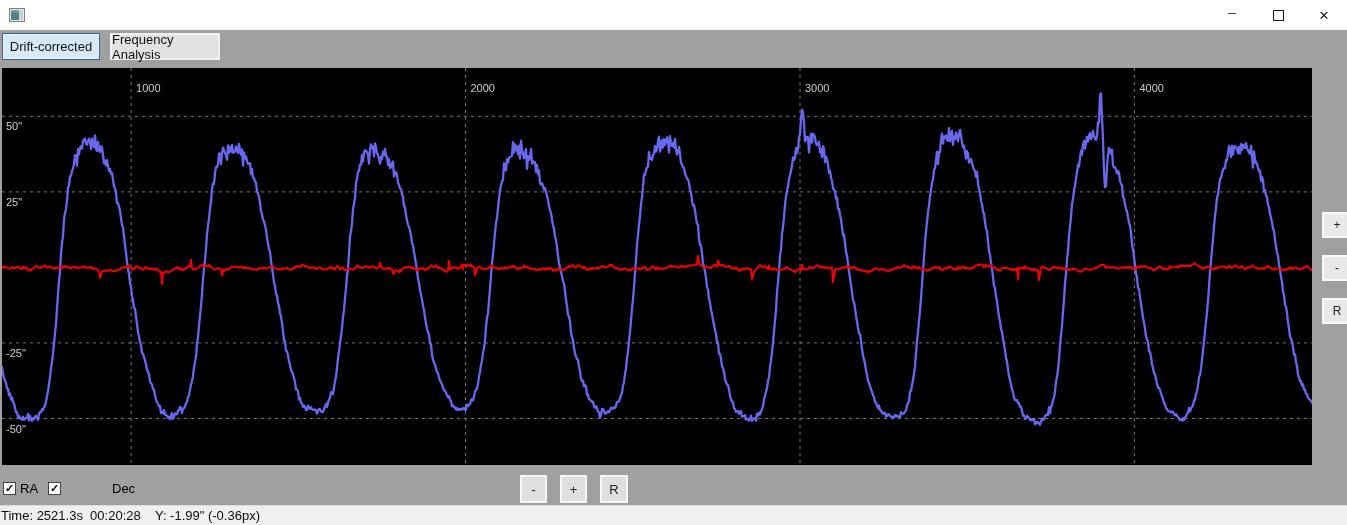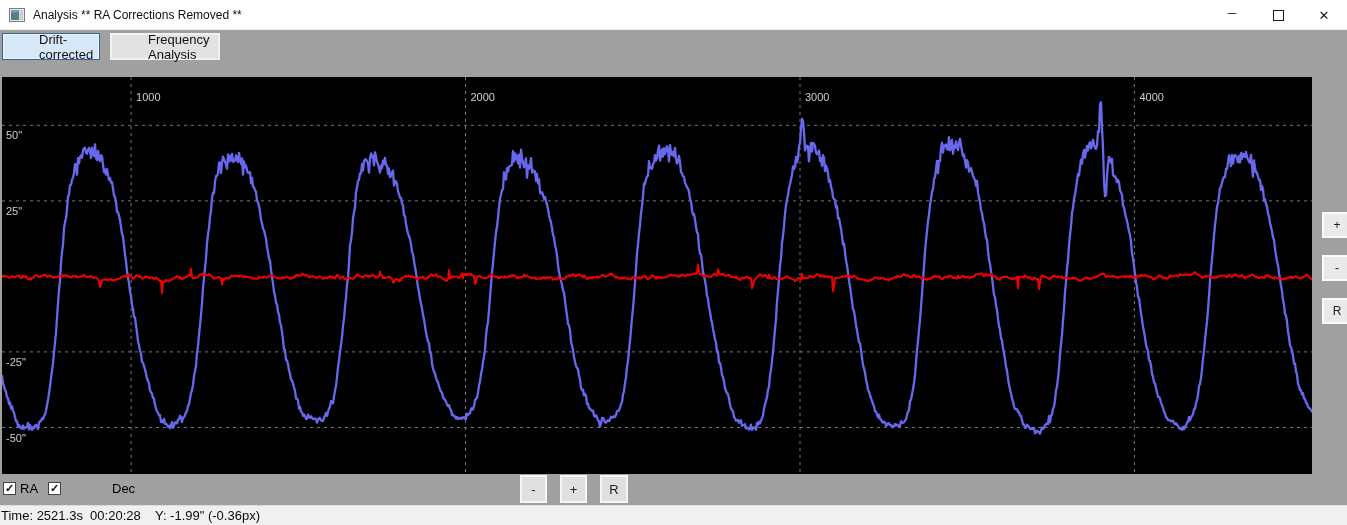--- a/index.html
+++ b/index.html
@@ -14,25 +14,25 @@
   .app-icon{margin-left:9px;width:16px;height:16px;flex:0 0 auto;}
   .title-text{margin-left:8px;font-size:12px;color:#0f0f0f;white-space:pre;}
   .win-btns{position:absolute;right:0;top:0;height:30px;display:flex;}
   .win-btn{width:46px;height:30px;display:flex;align-items:center;justify-content:center;
            color:#1a1a1a;font-size:13px;cursor:default;}
   .max-box{width:9px;height:9px;border:1px solid #1a1a1a;display:inline-block;}
   .min-glyph{font-size:12px;transform:translateY(-2px);}
   .close-glyph{font-size:13px;}
   
   .tab{position:absolute;top:33px;height:27px;display:flex;align-items:center;justify-content:center;
-       font-size:13px;color:#111;box-sizing:border-box;cursor:default;padding-left:36px;}
+       font-size:13px;color:#111;box-sizing:border-box;cursor:default;}
   .tab-selected{left:2px;width:98px;background:#d7e9f8;border:1px solid #39638e;box-shadow:inset 0 0 0 1px #eaf4fc;}
   .tab-normal{left:110px;width:110px;background:#e2e2e2;border:2px solid #f1f1f1;}
   
-  .chart{position:absolute;left:2px;top:68px;width:1310px;height:397px;background:#000;margin-top:9px;}
+  .chart{position:absolute;left:2px;top:68px;width:1310px;height:397px;background:#000;}
   .chart svg{display:block;width:1310px;height:397px;}
   .gridline{stroke:#8c8c8c;stroke-width:1;stroke-dasharray:3 4;opacity:.85;}
   .tick{fill:#cfcfcf;font-size:11px;font-family:"Liberation Sans",sans-serif;}
   
   .rail-btn{position:absolute;left:1322px;width:30px;height:26px;background:#e9e9e9;
             border:2px solid #fafafa;box-sizing:border-box;font-size:12px;color:#222;
             display:flex;align-items:center;justify-content:center;cursor:default;}
   
   .bot-btn{position:absolute;top:475px;height:28px;background:#dfdfdf;border:2px solid #f6f6f6;
            box-sizing:border-box;font-size:13px;color:#222;display:flex;align-items:center;
@@ -50,21 +50,20 @@
 </head>
 <body>
 
 <div class="titlebar">
   <svg class="app-icon" viewBox="0 0 16 16">
     <rect x="0.5" y="1.5" width="15" height="13" fill="#e9e9e9" stroke="#7d7d7d"></rect>
     <rect x="2" y="3" width="8" height="10" fill="#527f86"></rect>
     <rect x="10.5" y="3" width="3.5" height="10" fill="#c9ced2"></rect>
     <rect x="2" y="3" width="8" height="2.5" fill="#74a0a5"></rect>
   </svg>
-  <span class="title-text">Analysis ** RA Corrections Removed **</span>
   <div class="win-btns">
     <div class="win-btn">
       <span class="min-glyph">─</span>
     </div>
     <div class="win-btn">
       <span class="max-box"></span>
     </div>
     <div class="win-btn">
       <span class="close-glyph">✕</span>
     </div>

